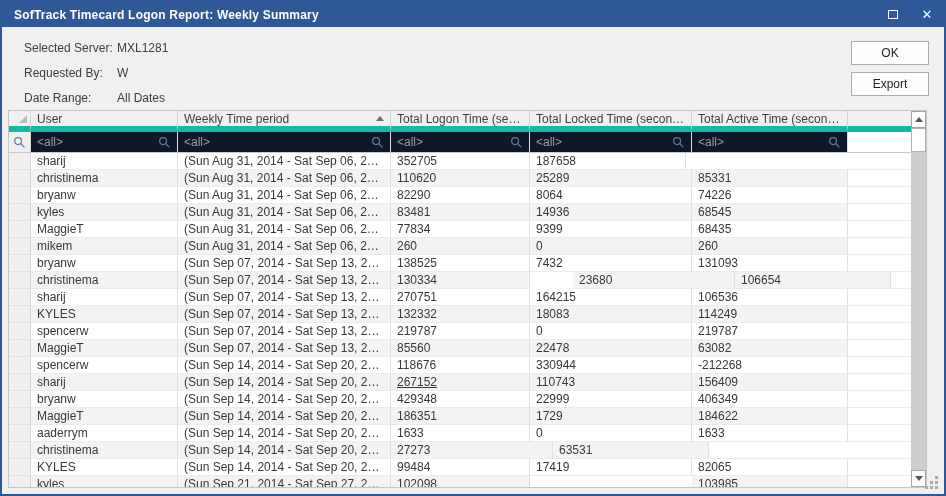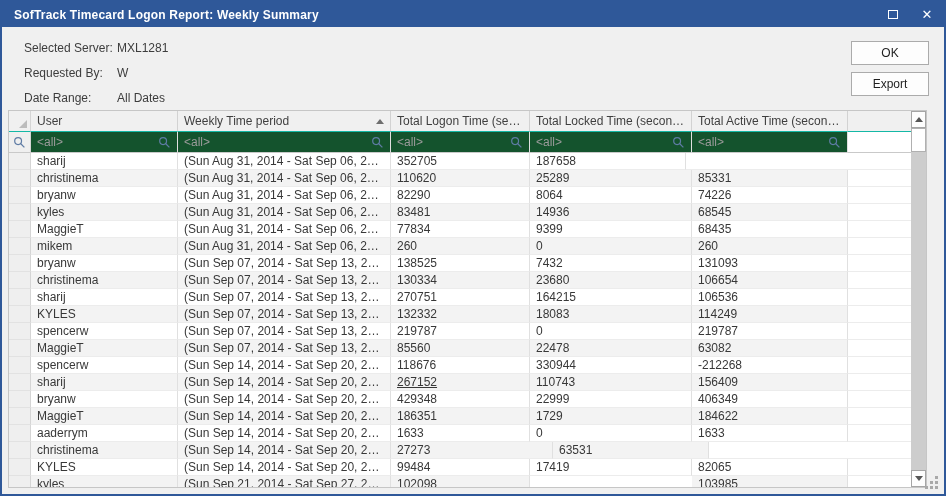--- a/index.html
+++ b/index.html
@@ -33,22 +33,22 @@
   .grid { position:absolute; left:6px; top:108px; width:919px; height:378px;
           background:#fff; border:1px solid #c6c6c6; overflow:hidden; }
   .grid-content { position:absolute; top:0; left:0; right:15px; bottom:0; overflow:hidden; }
 
   .hdr, .flt { display:flex; height:21px; }
   .c { height:100%; display:flex; align-items:center; padding:0 6px; font-size:12px;
        color:#383838; border-right:1px solid #e0e0e0; overflow:hidden; white-space:nowrap; }
   .c .lbl { overflow:hidden; text-overflow:ellipsis; white-space:nowrap; flex:1; }
 
   .hdr .c { background:#f0f0f0; border-right:1px solid #d2d2d2;
-            border-bottom:1px solid #14b8a6; color:#3f3f3f; }
-  .flt .c { background:#14532d; border-right:1px solid #e0e0e0;
+            border-bottom:6px solid #14b8a6; color:#3f3f3f; }
+  .flt .c { background:#0f172a; border-right:1px solid #e0e0e0;
             border-bottom:1px solid #c9c9c9; color:#9b9b9b; }
 
   .c.ind { width:22px; padding:0; justify-content:center; background:#efefef;
            border-right:1px solid #d5d5d5; }
   .hdr .c.ind { background:#f0f0f0; position:relative; }
   .c.fill { flex:1; border-right:none; background:#fff; }
   .hdr .c.fill { background:#f0f0f0; }
 
   .corner-tri { position:absolute; right:3px; bottom:3px; width:0; height:0;
                 border-bottom:8px solid #bcbcbc; border-left:8px solid transparent; }
@@ -312,21 +312,21 @@
           <div class="c ind"></div>
           <div class="c data" style="width: 147px; flex: 0 0 auto;">
             <span class="lbl">christinema</span>
           </div>
           <div class="c data" style="width: 213px; flex: 0 0 auto;">
             <span class="lbl">(Sun Sep 07, 2014 - Sat Sep 13, 2014)</span>
           </div>
           <div class="c data" style="width: 139px; flex: 0 0 auto;">
             <span class="lbl">130334</span>
           </div>
-          <div class="c data" style="width: 162px; flex: 0 0 auto;">
+          <div class="c data" style="width: 162px; flex: 0 0 auto; margin-left: 43px;">
             <span class="lbl">23680</span>
           </div>
           <div class="c data" style="width: 156px; flex: 0 0 auto;">
             <span class="lbl">106654</span>
           </div>
           <div class="c fill"></div>
         </div>
         <div class="body-row">
           <div class="c ind"></div>
           <div class="c data" style="width: 147px; flex: 0 0 auto;">

